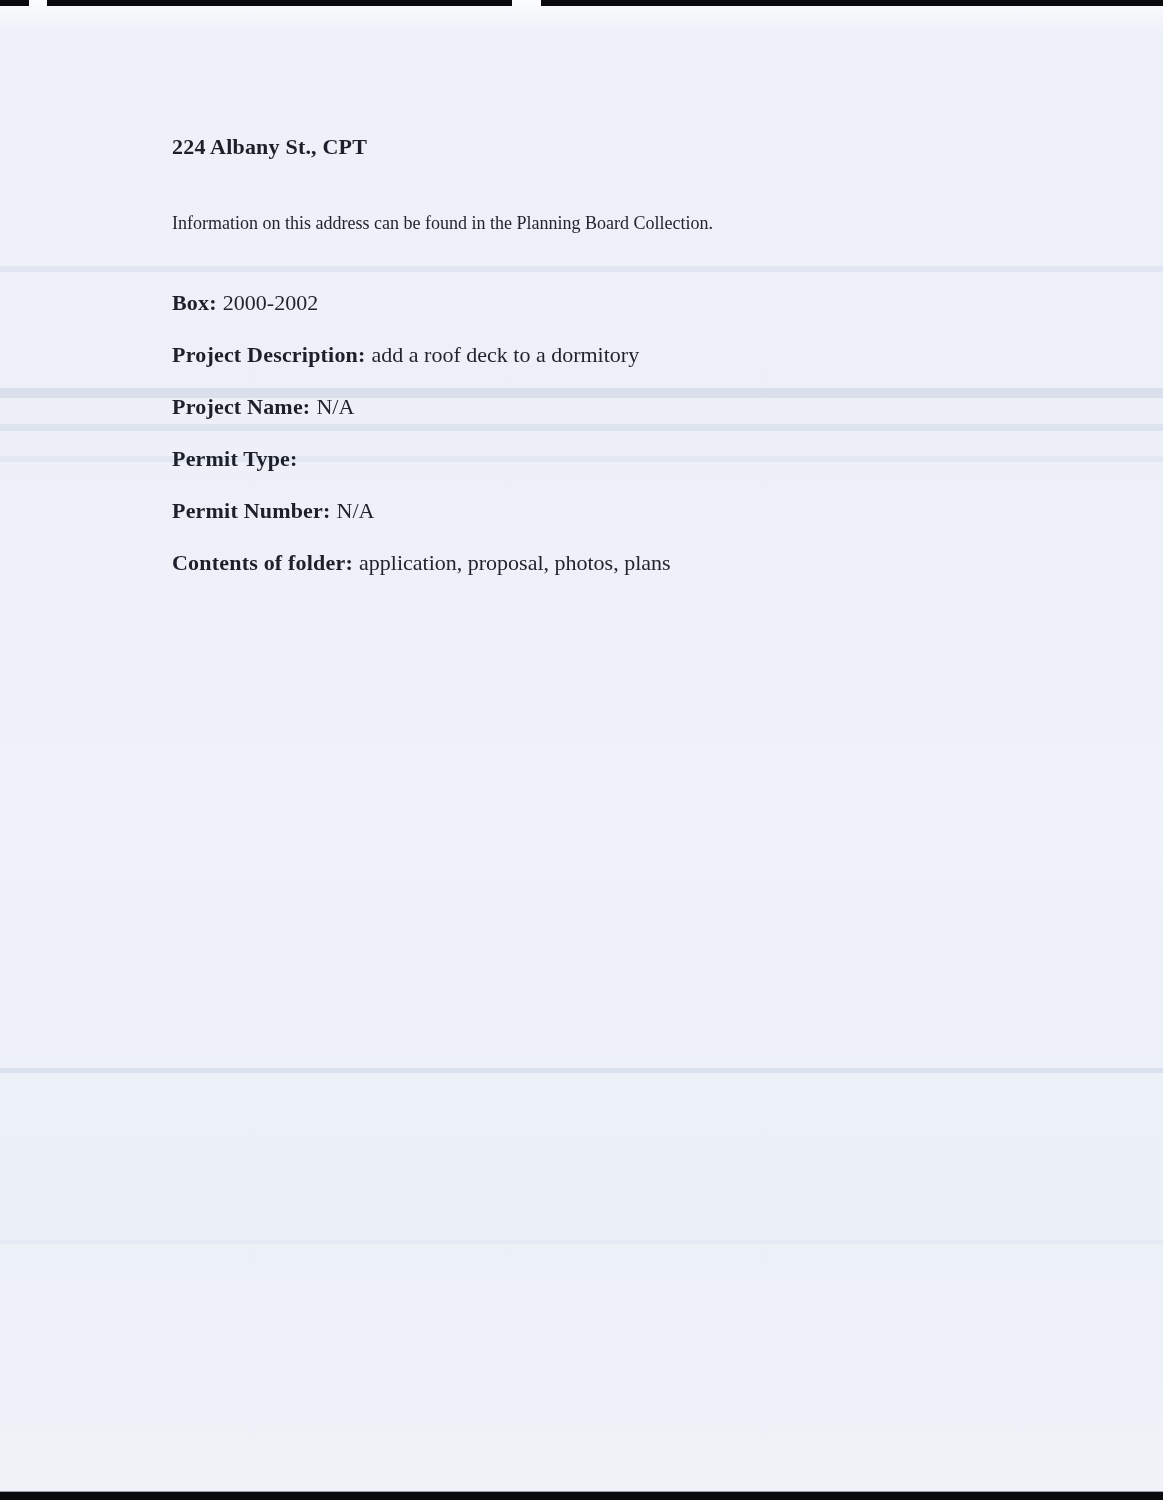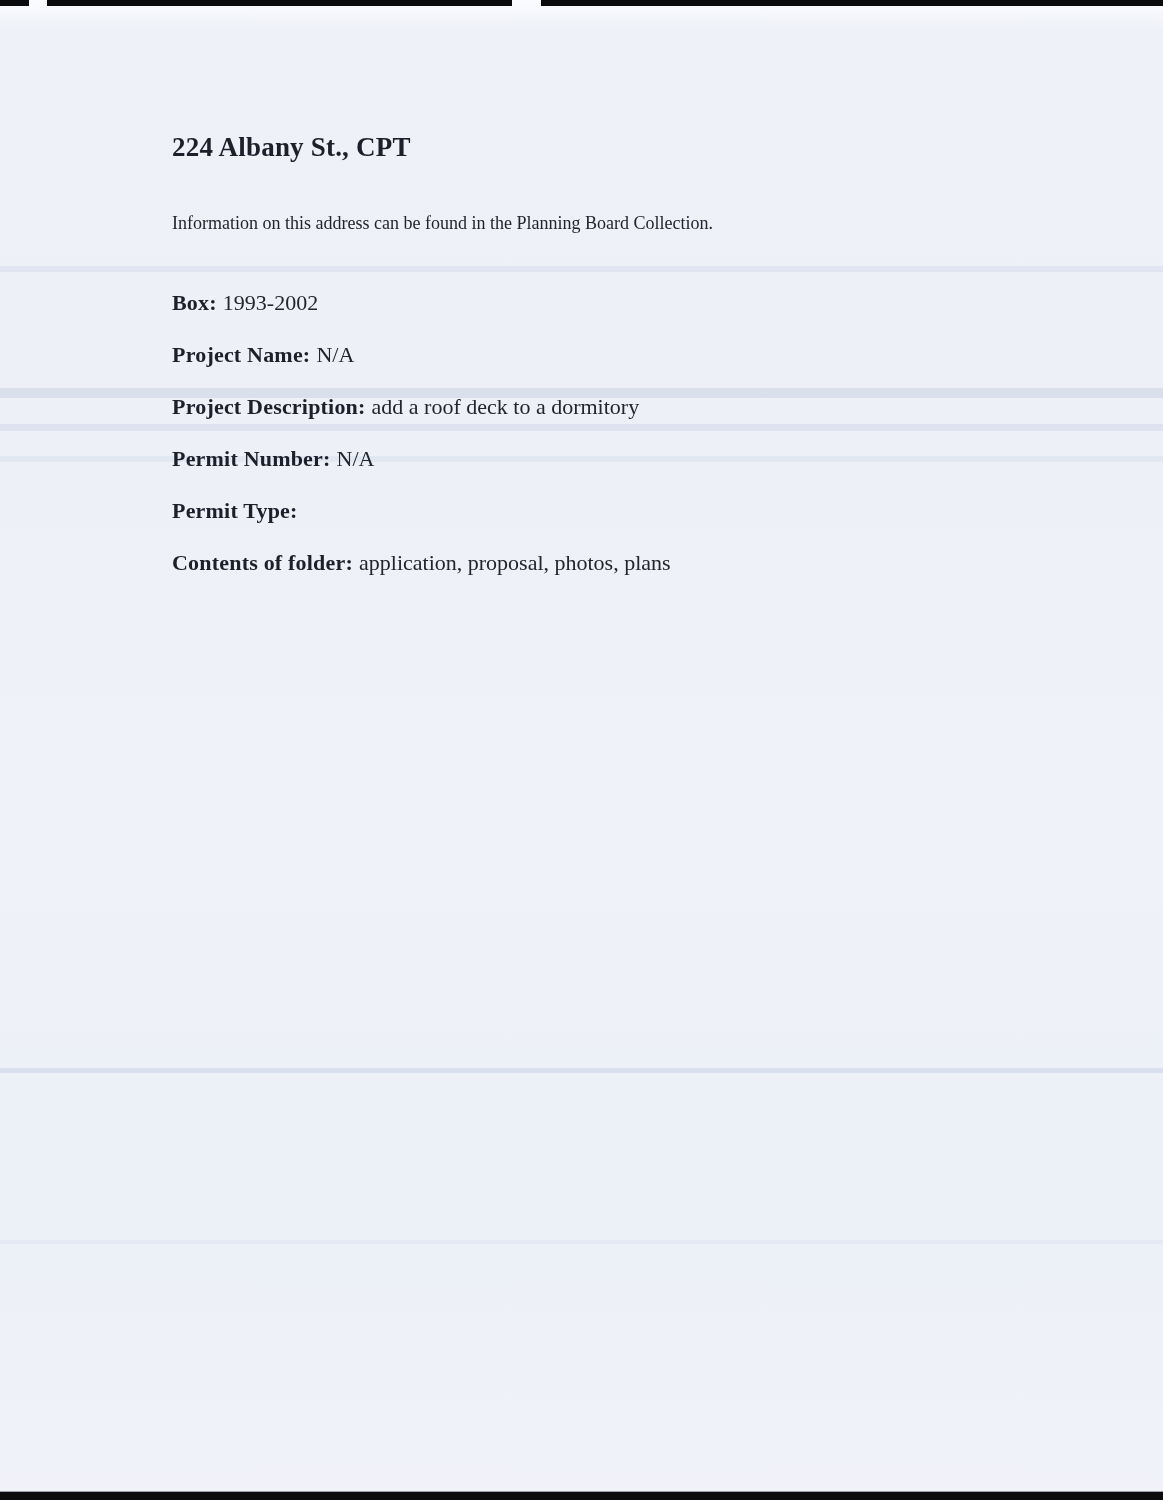--- a/index.html
+++ b/index.html
@@ -56,21 +56,21 @@
     position: absolute;
     bottom: 0; left: 0;
     width: 100%; height: 8px;
     border-top: 1px solid #9aa0ad;
     background: #0b0b0d;
   }
   .doc-title {
     position: absolute;
     left: 172px;
     top: 133px;
-    font-size: 27px;
+    font-size: 22px;
     font-weight: bold;
     line-height: 28px;
     color: #1d1f2b;
     letter-spacing: 0.2px;
     margin: 0;
     text-align: right;
   }
   .doc-intro {
     position: absolute;
     left: 172px;
@@ -116,37 +116,37 @@
 
 <div class="edge-top"></div>
 <div class="edge-bottom"></div>
 
 <h1 class="doc-title">224 Albany St., CPT</h1>
 
 <p class="doc-intro">Information on this address can be found in the Planning Board Collection.</p>
 
 <div class="fields">
   <p class="field-row">
-    <strong class="field-label">Box:</strong><span class="field-value">1993-2002</span>
+    <strong class="field-label">Box:</strong><span class="field-value">2000-2002</span>
+  </p>
+
+  <p class="field-row">
+    <strong class="field-label">Project Description:</strong><span class="field-value">add a roof deck to a dormitory</span>
   </p>
 
   <p class="field-row">
     <strong class="field-label">Project Name:</strong><span class="field-value">N/A</span>
   </p>
 
   <p class="field-row">
-    <strong class="field-label">Project Description:</strong><span class="field-value">add a roof deck to a dormitory</span>
+    <strong class="field-label">Permit Type:</strong><span class="field-value"></span>
   </p>
 
   <p class="field-row">
     <strong class="field-label">Permit Number:</strong><span class="field-value">N/A</span>
-  </p>
-
-  <p class="field-row">
-    <strong class="field-label">Permit Type:</strong><span class="field-value"></span>
   </p>
 
 
 
   <p class="field-row">
     <strong class="field-label">Contents of folder:</strong><span class="field-value">application, proposal, photos, plans</span>
   </p>
 </div>
 
 </body></html>

